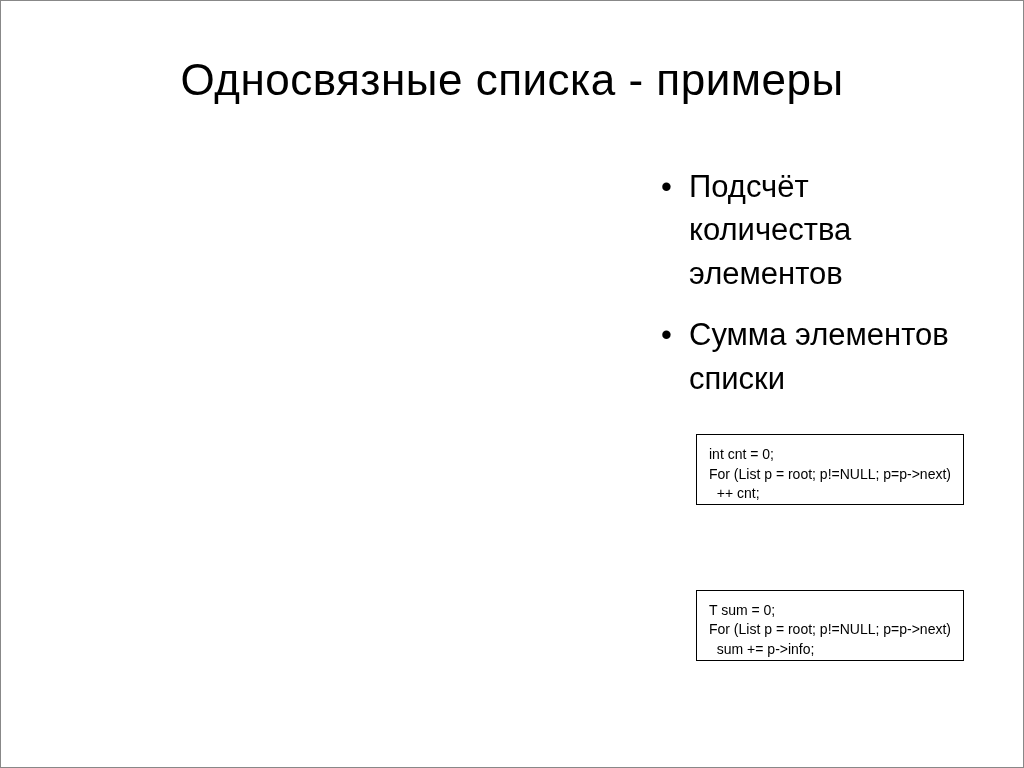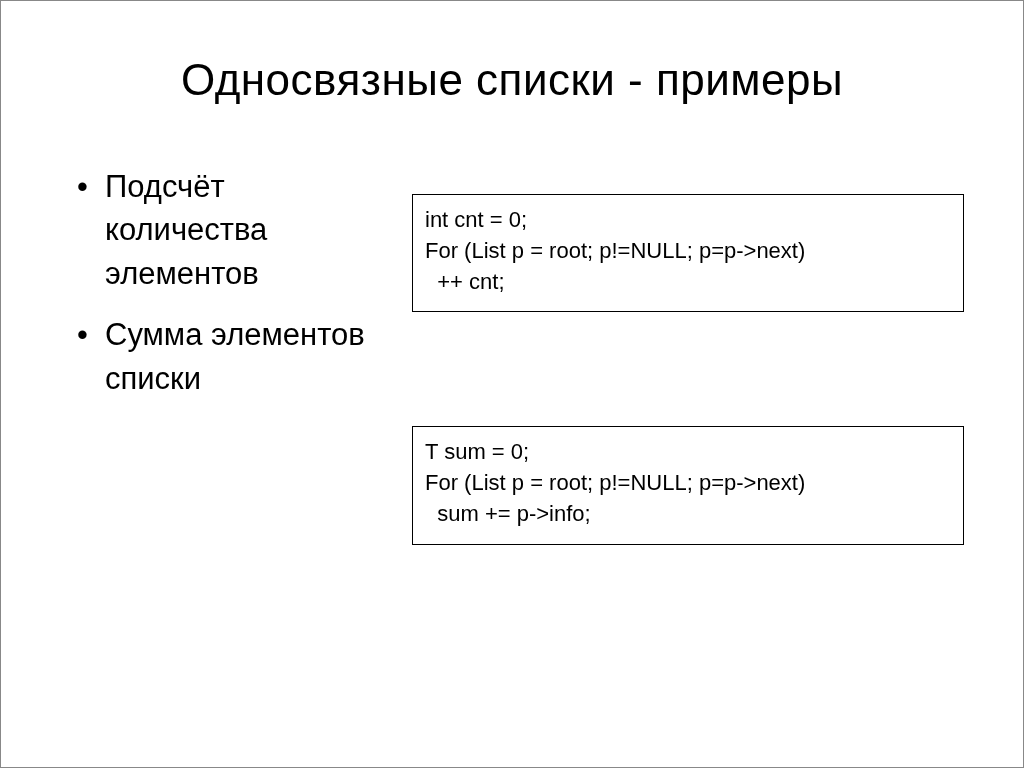--- a/index.html
+++ b/index.html
@@ -31,23 +31,23 @@
     }
     .title {
       font-size: 44px;
       font-weight: normal;
       text-align: center;
       margin-bottom: 60px;
       letter-spacing: 0.5px;
     }
     .content {
       display: flex;
-      flex-direction: row;
-      align-items: flex-start;
-      gap: 32px;
+      flex-direction: column;
+      align-items: flex-end;
+      gap: 16px;
     }
     .left-col {
       width: 320px;
       padding-left: 15px;
     }
     .bullet-list {
       list-style: none;
     }
     .bullet-item {
       position: relative;
@@ -64,35 +64,34 @@
       font-size: 31px;
     }
     .right-col {
       flex: 1;
       display: flex;
       flex-direction: column;
       gap: 85px;
     }
     .code-box {
       border: 1.5px solid #000;
-      padding: 10px 12px 14px 12px;
+      padding: 10px 12px 0 12px;
       font-family: Arial, Helvetica, sans-serif;
-      font-size: 22px;
+      font-size: 14px;
       line-height: 1.4;
       white-space: pre;
-      margin-top: 29px;
     }
   </style>
 </head>
 <body>
 
 <div class="slide-border"></div>
 
 <div class="slide">
-  <h1 class="title">Односвязные списки - примеры</h1>
+  <h1 class="title">Односвязные списка - примеры</h1>
 
   <div class="content">
     <div class="left-col">
       <ul class="bullet-list">
         <li class="bullet-item">Подсчёт количества элементов</li>
         <li class="bullet-item">Сумма элементов списки</li>
       </ul>
     </div>
     <div class="right-col">
       <div class="code-box">int cnt = 0;

